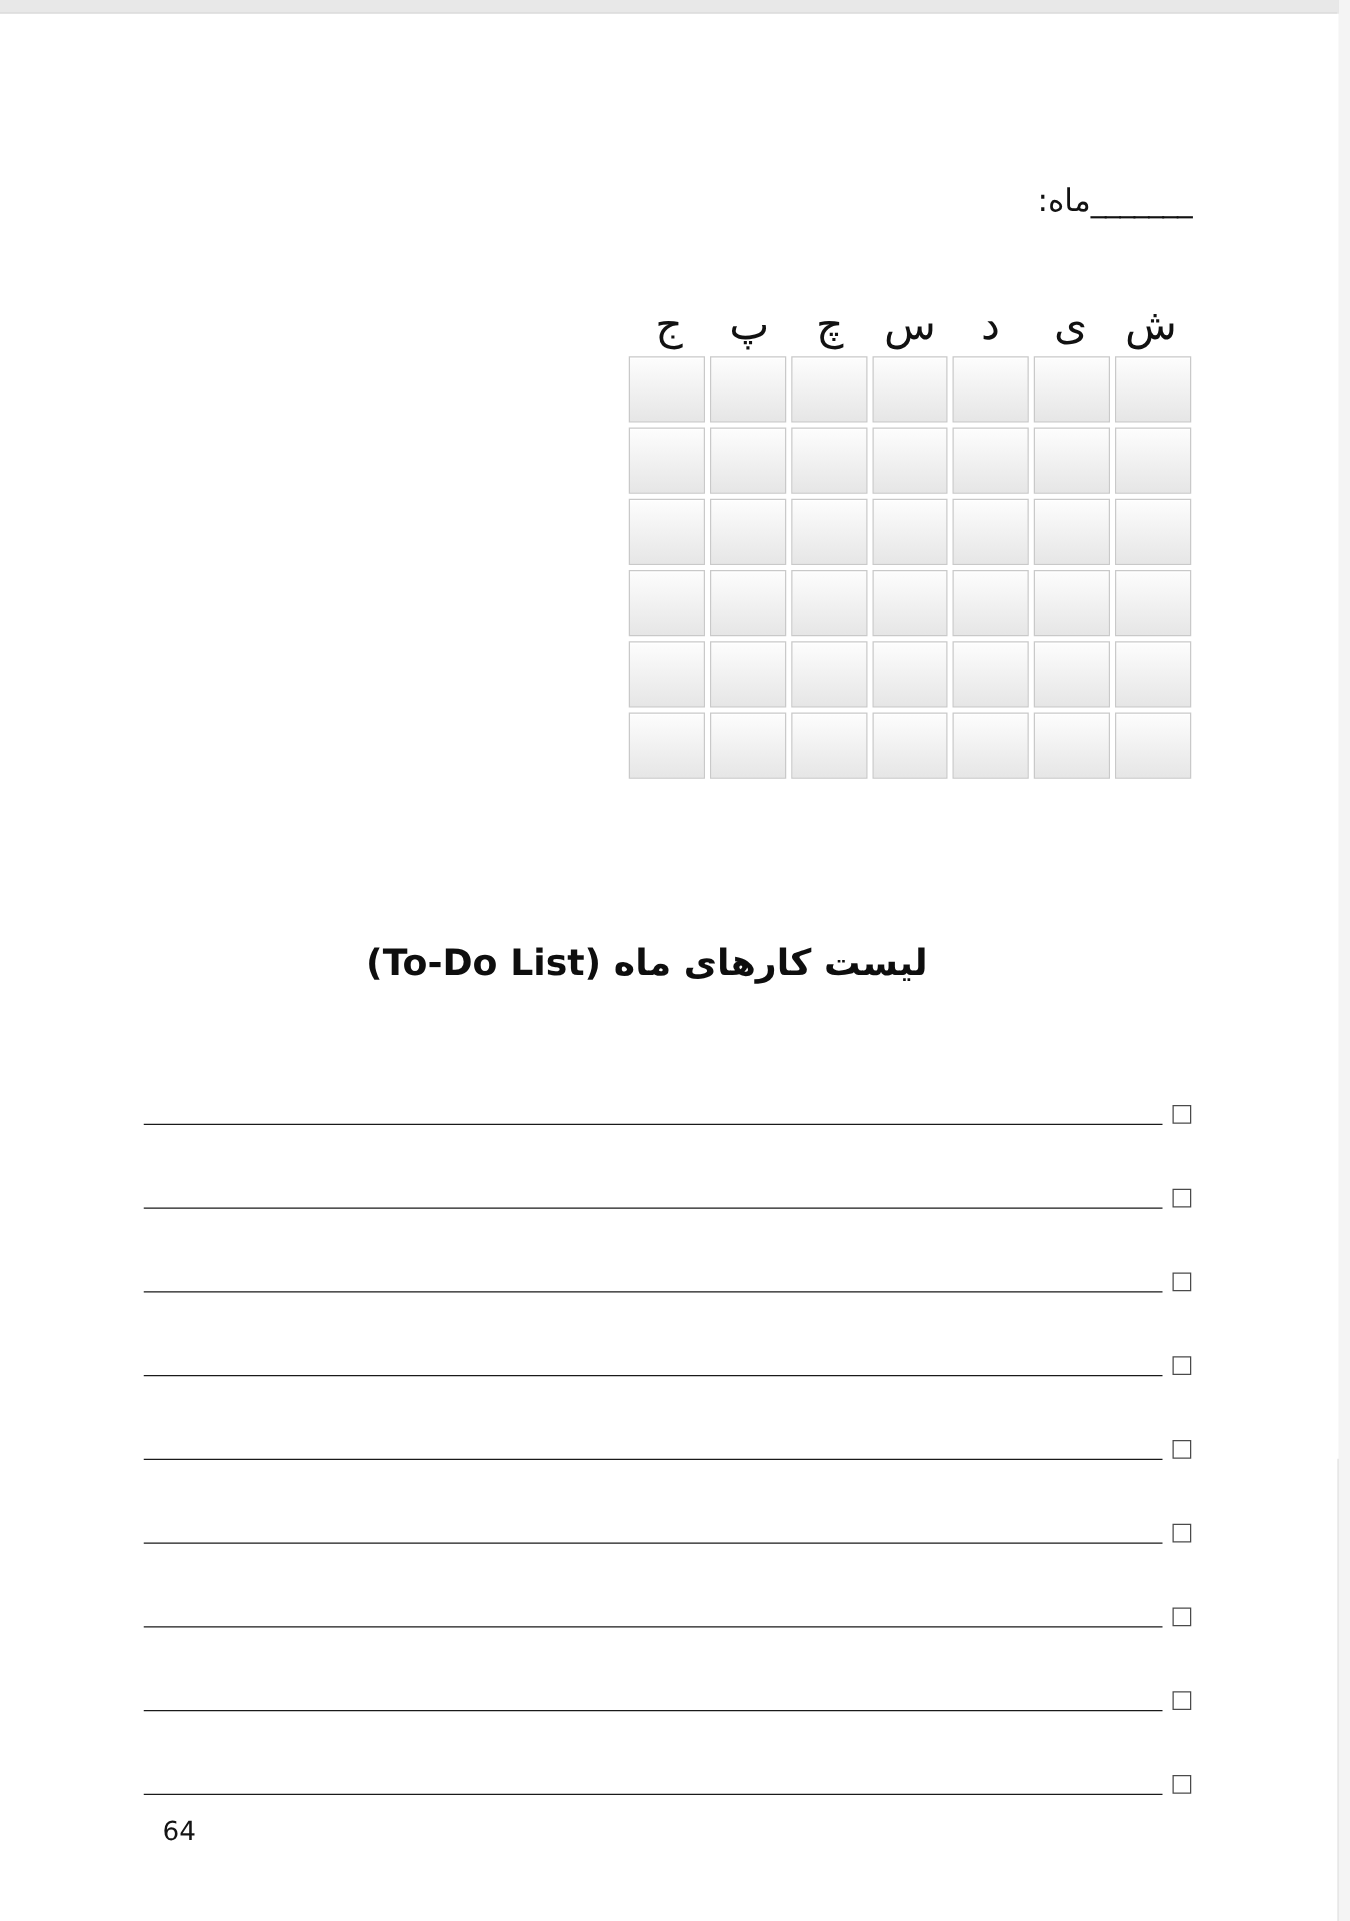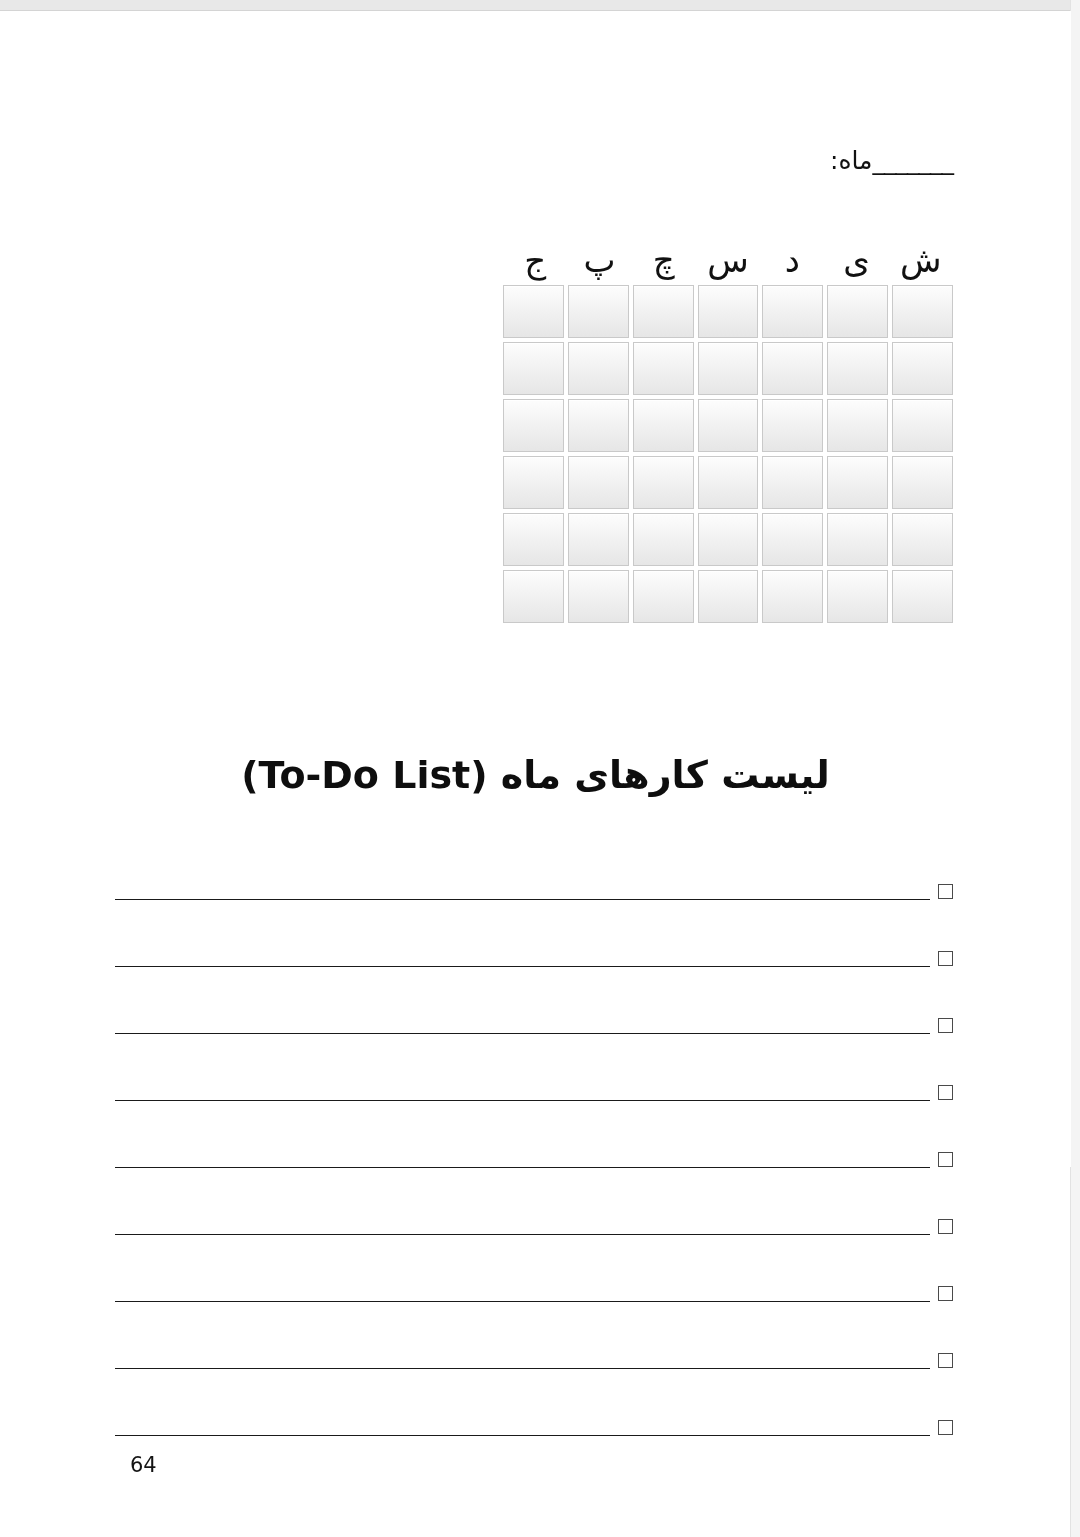--- a/index.html
+++ b/index.html
@@ -87,24 +87,24 @@
   .cal-cell {
     border: 1px solid #c9c9c9;
     background: linear-gradient(180deg, #fdfdfd 0%, #efefef 60%, #e6e6e6 100%);
     box-shadow: inset 0 1px 0 #ffffff;
   }
 
   
   .todo-title {
     position: absolute;
     top: 742px;
-    right: 118px;
+    right: 136px;
     width: 835px;
     text-align: center;
-    font-size: 38px;
+    font-size: 29px;
     font-weight: bold;
     color: #0e0e0e;
     direction: rtl;
     font-family: "DejaVu Sans", sans-serif;
     letter-spacing: 0px;
   }
 
   
   .todo-list {
     position: absolute;

